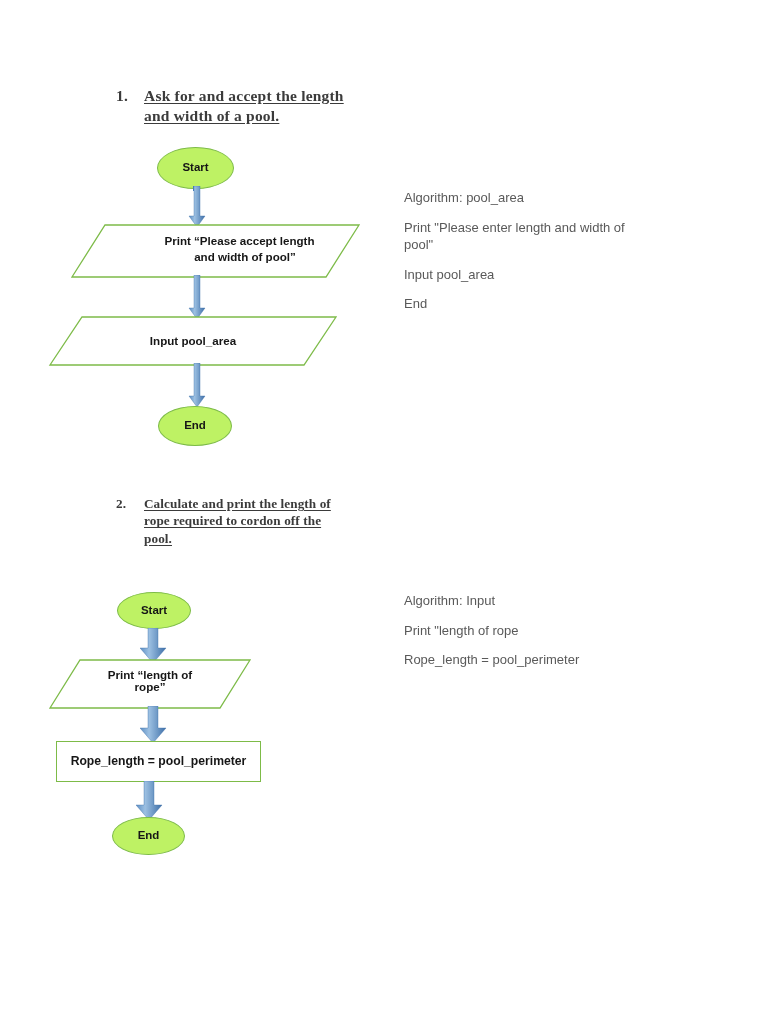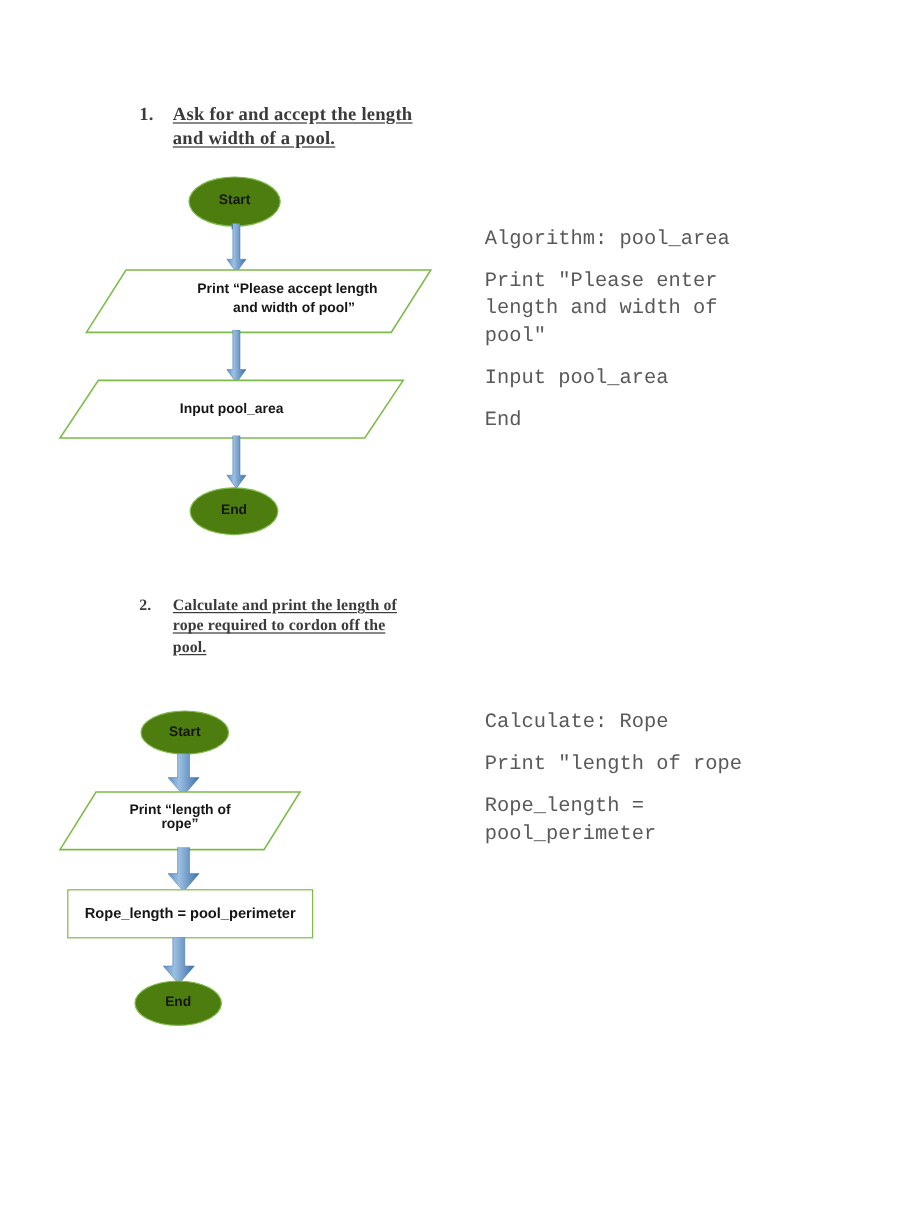--- a/index.html
+++ b/index.html
@@ -45,22 +45,22 @@
     text-underline-offset: 2px;
     white-space: pre;
   }
 
   #heading-1 { left: 116px; top: 86px; font-size: 15.5px; letter-spacing: .2px; }
   #heading-2 { left: 116px; top: 495px; font-size: 13.2px; letter-spacing: .1px; }
 
   
   .algo-block {
     position: absolute;
-    font-family: Liberation Mono, monospace;
-    font-size: 17px;
+    font-family: Liberation Sans, sans-serif;
+    font-size: 13px;
     color: #595959;
     line-height: 1.35;
     width: 250px;
   }
   .algo-block .algo-line {
     margin-bottom: 12px;
   }
   #algo-1 { left: 404px; top: 189px; }
   #algo-2 { left: 404px; top: 592px; }
 
@@ -74,21 +74,21 @@
     font-weight: bold;
     color: #161616;
     white-space: pre;
     line-height: 1.2;
     text-align: center;
   }
 
   .ellipse {
     border: 1.3px solid #7DBB48;
     border-radius: 50%;
-    background: #4d7c0f;
+    background: #bef264;
     display: flex;
     align-items: center;
     justify-content: center;
   }
   .ellipse .lbl { font-size: 11.5px; }
 
   .rectbox {
     border: 1.3px solid #7DBB48;
     background: #ffffff;
     display: flex;
@@ -203,21 +203,21 @@
   <div class="task-heading" id="heading-2">
     <span class="num">2.</span>
     <span class="body">
       <span class="ln">Calculate and print the length of</span>
       <span class="ln">rope required to cordon off the</span>
       <span class="ln">pool.</span>
     </span>
   </div>
 
   <div class="algo-block" id="algo-2">
-    <div class="algo-line">Calculate: Rope</div>
+    <div class="algo-line">Algorithm: Input</div>
     <div class="algo-line">Print "length of rope</div>
     <div class="algo-line">Rope_length = pool_perimeter</div>
   </div>
 
   <div class="shape ellipse" style="left:117px; top:592px; width:74px; height:37px;">
     <span class="lbl">Start</span>
   </div>
 
   <div class="arrow" style="left:140px; top:628px;">
     <svg width="30" height="36" viewBox="0 0 30 36">

